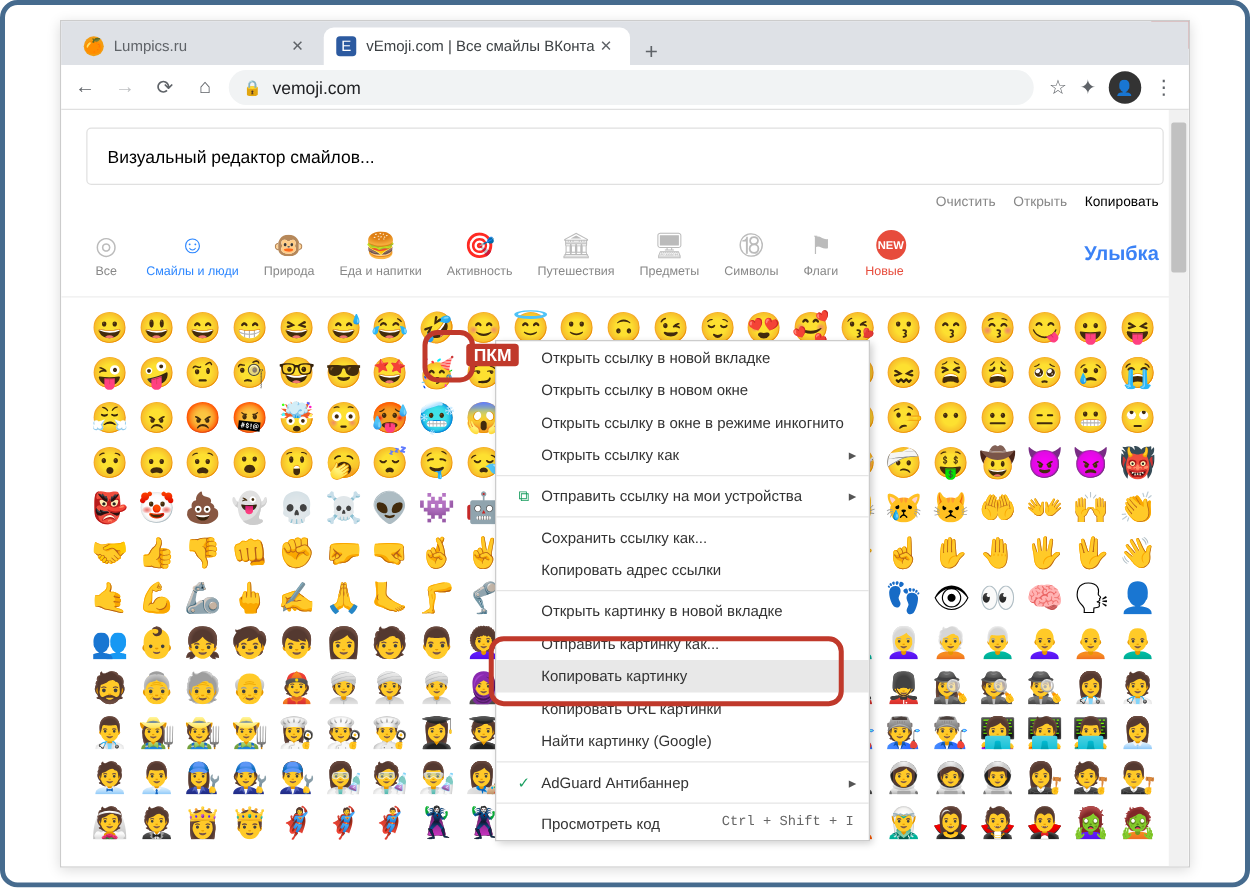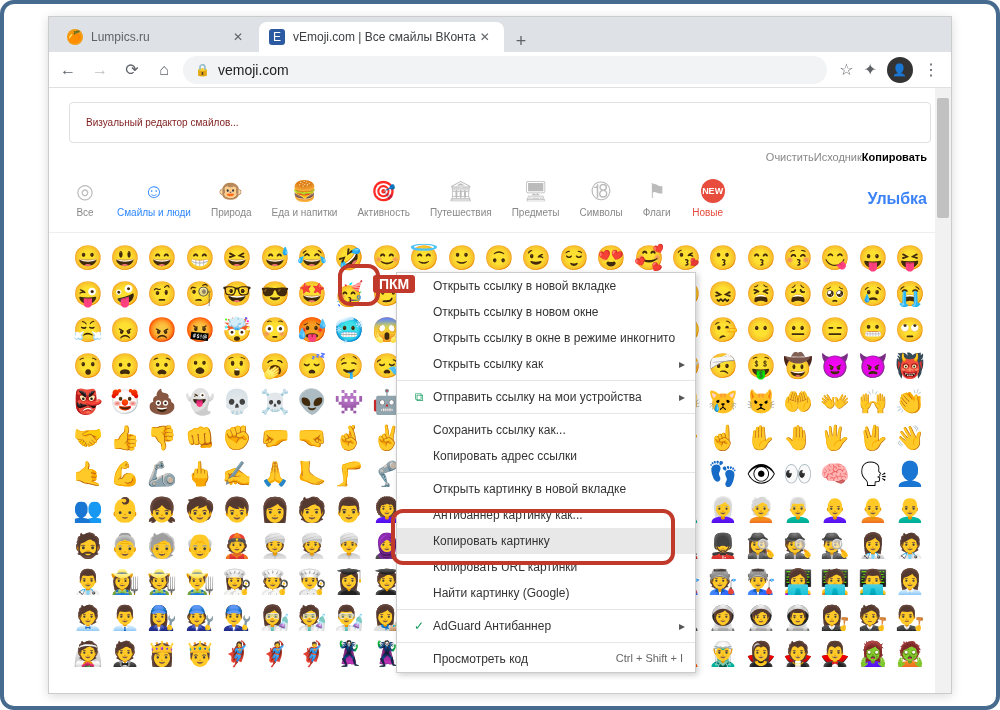--- a/index.html
+++ b/index.html
@@ -24,23 +24,23 @@
 
 .addr { height: 36px; background: #fff; border-bottom: 1px solid #e0e0e0; display: flex; align-items: center; padding: 0 6px; gap: 6px; }
 .addr .navbtn { width: 26px; height: 26px; display: flex; align-items: center; justify-content: center; color: #5f6368; font-size: 16px; border-radius: 50%; }
 .addr .urlbox { flex: 1; height: 28px; background: #f1f3f4; border-radius: 14px; display: flex; align-items: center; padding: 0 12px; font-size: 14px; color: #202124; gap: 8px; }
 .addr .lock { color: #5f6368; font-size: 12px; }
 .addr .right { display: flex; align-items: center; gap: 10px; padding: 0 6px; }
 .addr .avatar { width: 26px; height: 26px; border-radius: 50%; background: #333; display: flex; align-items: center; justify-content: center; color: #fff; font-size: 12px; }
 
 .content { flex: 1; overflow: hidden; background: #fff; position: relative; }
 
-.editor-bar { margin: 14px 20px 4px; border: 1px solid #e0e0e0; border-radius: 4px; padding: 14px 16px; font-size: 10px; color: #7f1d1d; }
-.editor-actions { display: flex; justify-content: flex-end; padding: 4px 24px 10px; font-size: 11px; color: #888; }
-.editor-actions span:last-child { color: #000; font-weight: bold; }
+.editor-bar { margin: 14px 20px 4px; border: 1px solid #e0e0e0; border-radius: 4px; padding: 14px 16px; font-size: 14px; color: #000000; }
+.editor-actions { display: flex; justify-content: flex-end; gap: 14px; padding: 4px 24px 10px; font-size: 11px; color: #888; }
+.editor-actions span:last-child { color: #000; font-weight: normal; }
 
 .cats { display: flex; align-items: flex-start; padding: 6px 24px 14px; gap: 20px; border-bottom: 1px solid #eee; }
 .cat { display: flex; flex-direction: column; align-items: center; font-size: 10px; color: #888; gap: 4px; }
 .cat .caticon { width: 24px; height: 24px; display: flex; align-items: center; justify-content: center; font-size: 20px; color: #bbb; }
 .cat.active { color: #2d87ff; }
 .cat.active .caticon { color: #2d87ff; }
 .cat.new .caticon { color: #e74c3c; margin-left: 10px; }
 .cat.new { color: #e74c3c; }
 .emoji-name { margin-left: auto; font-size: 16px; color: #3b82f6; font-weight: bold; align-self: center; }
 
@@ -51,21 +51,21 @@
 .pkm-tag { position: absolute; left: 373px; top: 275px; background: #c0392b; color: #fff; font-weight: bold; font-size: 14px; padding: 1px 6px; border-radius: 3px; z-index: 200; }
 .pkm-outline { position: absolute; left: 338px; top: 264px; width: 42px; height: 42px; border: 4px solid #c0392b; border-radius: 12px; z-index: 199; }
 
 
 .ctx { position: absolute; left: 396px; top: 272px; width: 300px; background: #fff; border: 1px solid #ccc; box-shadow: 2px 2px 6px rgba(0,0,0,0.2); font-size: 12px; color: #333; z-index: 150; }
 .ctx .item { padding: 6px 12px; display: flex; align-items: flex-start; position: relative; }
 .ctx .item.sub::after { content: "▸"; position: absolute; right: 10px; color: #555; }
 .ctx .item.hover { background: #e8e8e8; }
 .ctx hr { border: none; border-top: 1px solid #e5e5e5; margin: 3px 0; }
 .ctx .icon-slot { width: 20px; display: inline-block; text-align: center; margin-right: 4px; color: #1a9e60; }
-.ctx .shortcut { margin-left: auto; color: #666; font-size: 11px; }
+.ctx .shortcut { margin-left: auto; color: #666; font-size: 11px; font-family: Liberation Mono, monospace; }
 .ctx .highlight-box { position: absolute; left: -6px; width: 284px; height: 56px; top: 236px; border: 4px solid #c0392b; border-radius: 12px; pointer-events: none; }
 
 .scrollbar-v { position: absolute; right: 0; top: 0; bottom: 0; width: 16px; background: #f1f1f1; }
 .scrollbar-v .thumb { position: absolute; left: 2px; right: 2px; top: 10px; height: 120px; background: #c1c1c1; border-radius: 2px; }
 </style>
 </head>
 <body>
 
 <div class="outer-border"></div>
 
@@ -106,21 +106,21 @@
       <span style="color:#5f6368">⋮</span>
     </div>
   </div>
 
   <div class="content">
     <div class="editor-bar">
       <span>Визуальный редактор смайлов...</span>
     </div>
     <div class="editor-actions">
       <span>Очистить</span>
-      <span>Исходник</span>
+      <span>Открыть</span>
       <span>Копировать</span>
     </div>
 
     <div class="cats" id="cats">
       <div class="cat">
           <div class="caticon">◎</div>
           <div>Все</div>
         </div>
         <div class="cat active">
           <div class="caticon">☺</div>
@@ -480,21 +480,21 @@
       <span class="icon-slot"></span>
       <span>Копировать адрес ссылки</span>
     </div>
     <hr>
     <div class="item">
       <span class="icon-slot"></span>
       <span>Открыть картинку в новой вкладке</span>
     </div>
     <div class="item">
       <span class="icon-slot"></span>
-      <span>Антибаннер картинку как...</span>
+      <span>Отправить картинку как...</span>
     </div>
     <div class="item hover">
       <span class="icon-slot"></span>
       <span>Копировать картинку</span>
     </div>
     <div class="item">
       <span class="icon-slot"></span>
       <span>Копировать URL картинки</span>
     </div>
     <div class="item">

